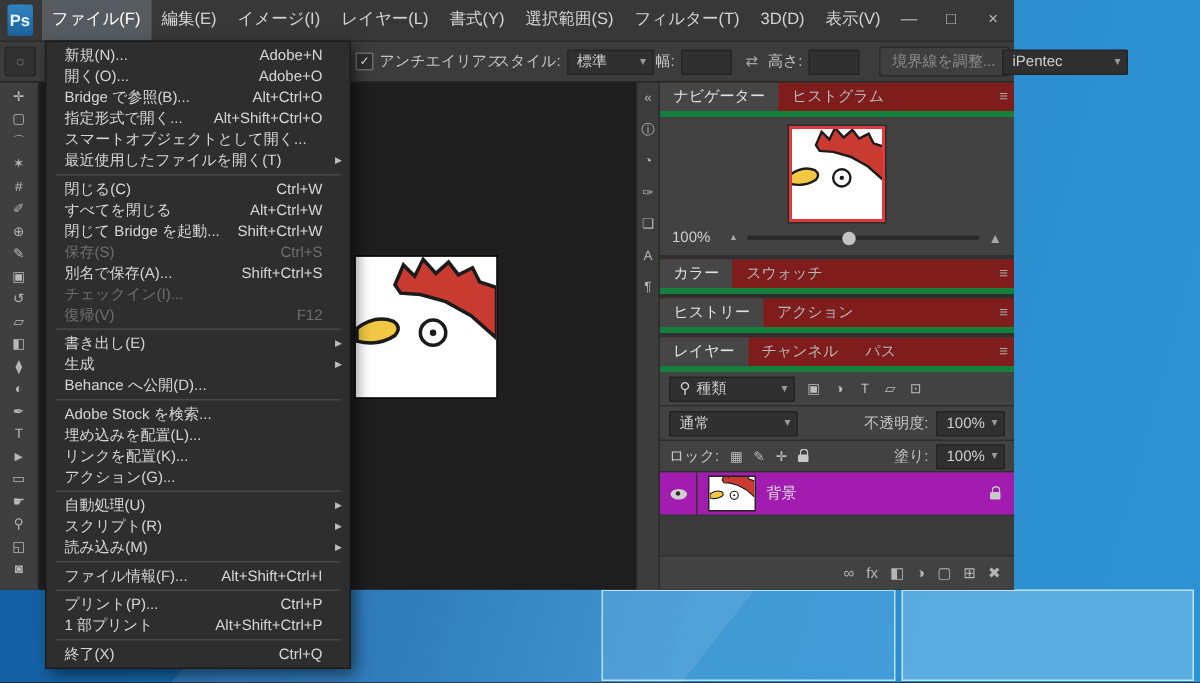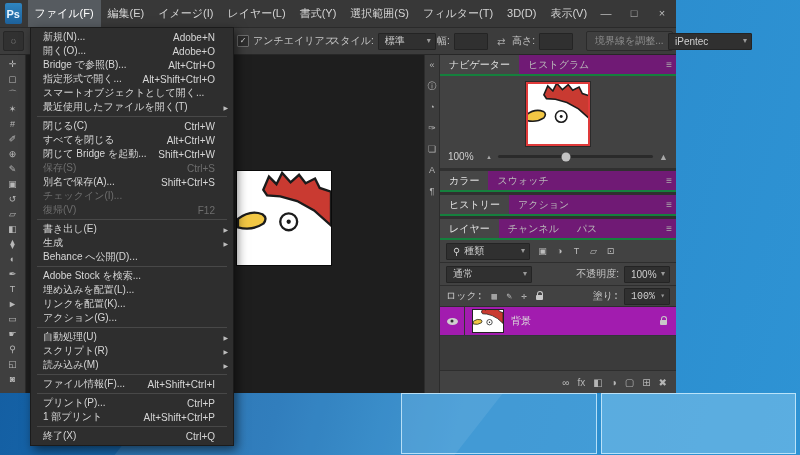--- a/index.html
+++ b/index.html
@@ -53,21 +53,21 @@
   .document svg{display:block;width:100%;height:100%;}
 
   
   .dock-strip{width:16px;background:#3c3c3c;border-left:1px solid #2c2c2c;border-right:1px solid #2c2c2c;
     display:flex;flex-direction:column;align-items:center;padding-top:4px;gap:9px;box-sizing:border-box;}
   .dock-icon{width:14px;height:12px;padding:0;border:none;background:none;color:#b5b5b5;font-size:9px;line-height:12px;text-align:center;cursor:default;}
 
   
   .panels{width:236px;background:#303030;display:flex;flex-direction:column;overflow:hidden;}
   .panel{background:#424242;margin-bottom:3px;}
-  .tabs{height:19px;background:#701a75;border-bottom:2px solid #15803d;display:flex;align-items:stretch;position:relative;font-size:10px;color:#b9b9b9;}
+  .tabs{height:19px;background:#7f1d1d;border-bottom:4px solid #15803d;display:flex;align-items:stretch;position:relative;font-size:10px;color:#b9b9b9;}
   .tab{padding:0 9px;line-height:19px;white-space:nowrap;cursor:default;}
   .tab.active{background:#464646;color:#e2e2e2;}
   .panel-menu{position:absolute;right:4px;top:0;line-height:19px;font-size:10px;color:#aaa;cursor:default;}
 
   .nav-body{display:flex;flex-direction:column;align-items:center;padding-top:6px;}
   .nav-thumb{width:64px;height:64px;position:relative;box-shadow:0 0 0 1px #2a2a2a;}
   .nav-thumb svg{display:block;width:100%;height:100%;}
   .proxy{position:absolute;inset:0;border:2px solid #e03a3a;pointer-events:none;}
   .nav-zoom{display:flex;align-items:center;gap:6px;width:100%;box-sizing:border-box;padding:5px 8px 6px;}
   .zoom-val{font-size:10px;color:#cfcfcf;width:32px;}
@@ -78,21 +78,21 @@
 
   .layers-panel{flex:1;display:flex;flex-direction:column;margin-bottom:0;}
   .lrow{display:flex;align-items:center;gap:5px;padding:0 6px;border-bottom:1px solid #2e2e2e;font-size:10px;color:#c5c5c5;}
   .filter-row{height:22px;}
   .filter-select{width:84px;}
   .ficon{width:15px;text-align:center;color:#bdbdbd;font-size:9px;cursor:default;}
   .blend-row{height:22px;}
   .blend-select{width:86px;}
   .small-select{width:46px;}
   .push{margin-left:auto;}
-  .lock-row{height:20px;font-family:Liberation Mono, monospace;}
+  .lock-row{height:20px;}
   .lkicon{width:13px;text-align:center;color:#bdbdbd;font-size:9px;cursor:default;}
 
   .padlock{position:relative;width:7px;height:5px;background:#c8c8c8;border-radius:1px;display:inline-block;margin-top:3px;}
   .padlock::before{content:"";position:absolute;top:-4px;left:1px;width:4px;height:4px;border:1px solid #c8c8c8;border-bottom:none;border-radius:3px 3px 0 0;}
 
   .layer-list{flex:1;background:#3b3b3b;}
   .layer-row{height:28px;display:flex;align-items:center;background:#a21caf;border-bottom:1px solid #32363a;}
   .eye-cell{width:24px;height:100%;border-right:1px solid #333;display:flex;align-items:center;justify-content:center;cursor:default;}
   .eye{position:relative;width:11px;height:7px;border-radius:50%;background:#cfcfcf;}
   .eye::after{content:"";position:absolute;left:50%;top:50%;width:3px;height:3px;border-radius:50%;background:#2e2e2e;transform:translate(-50%,-50%);}

